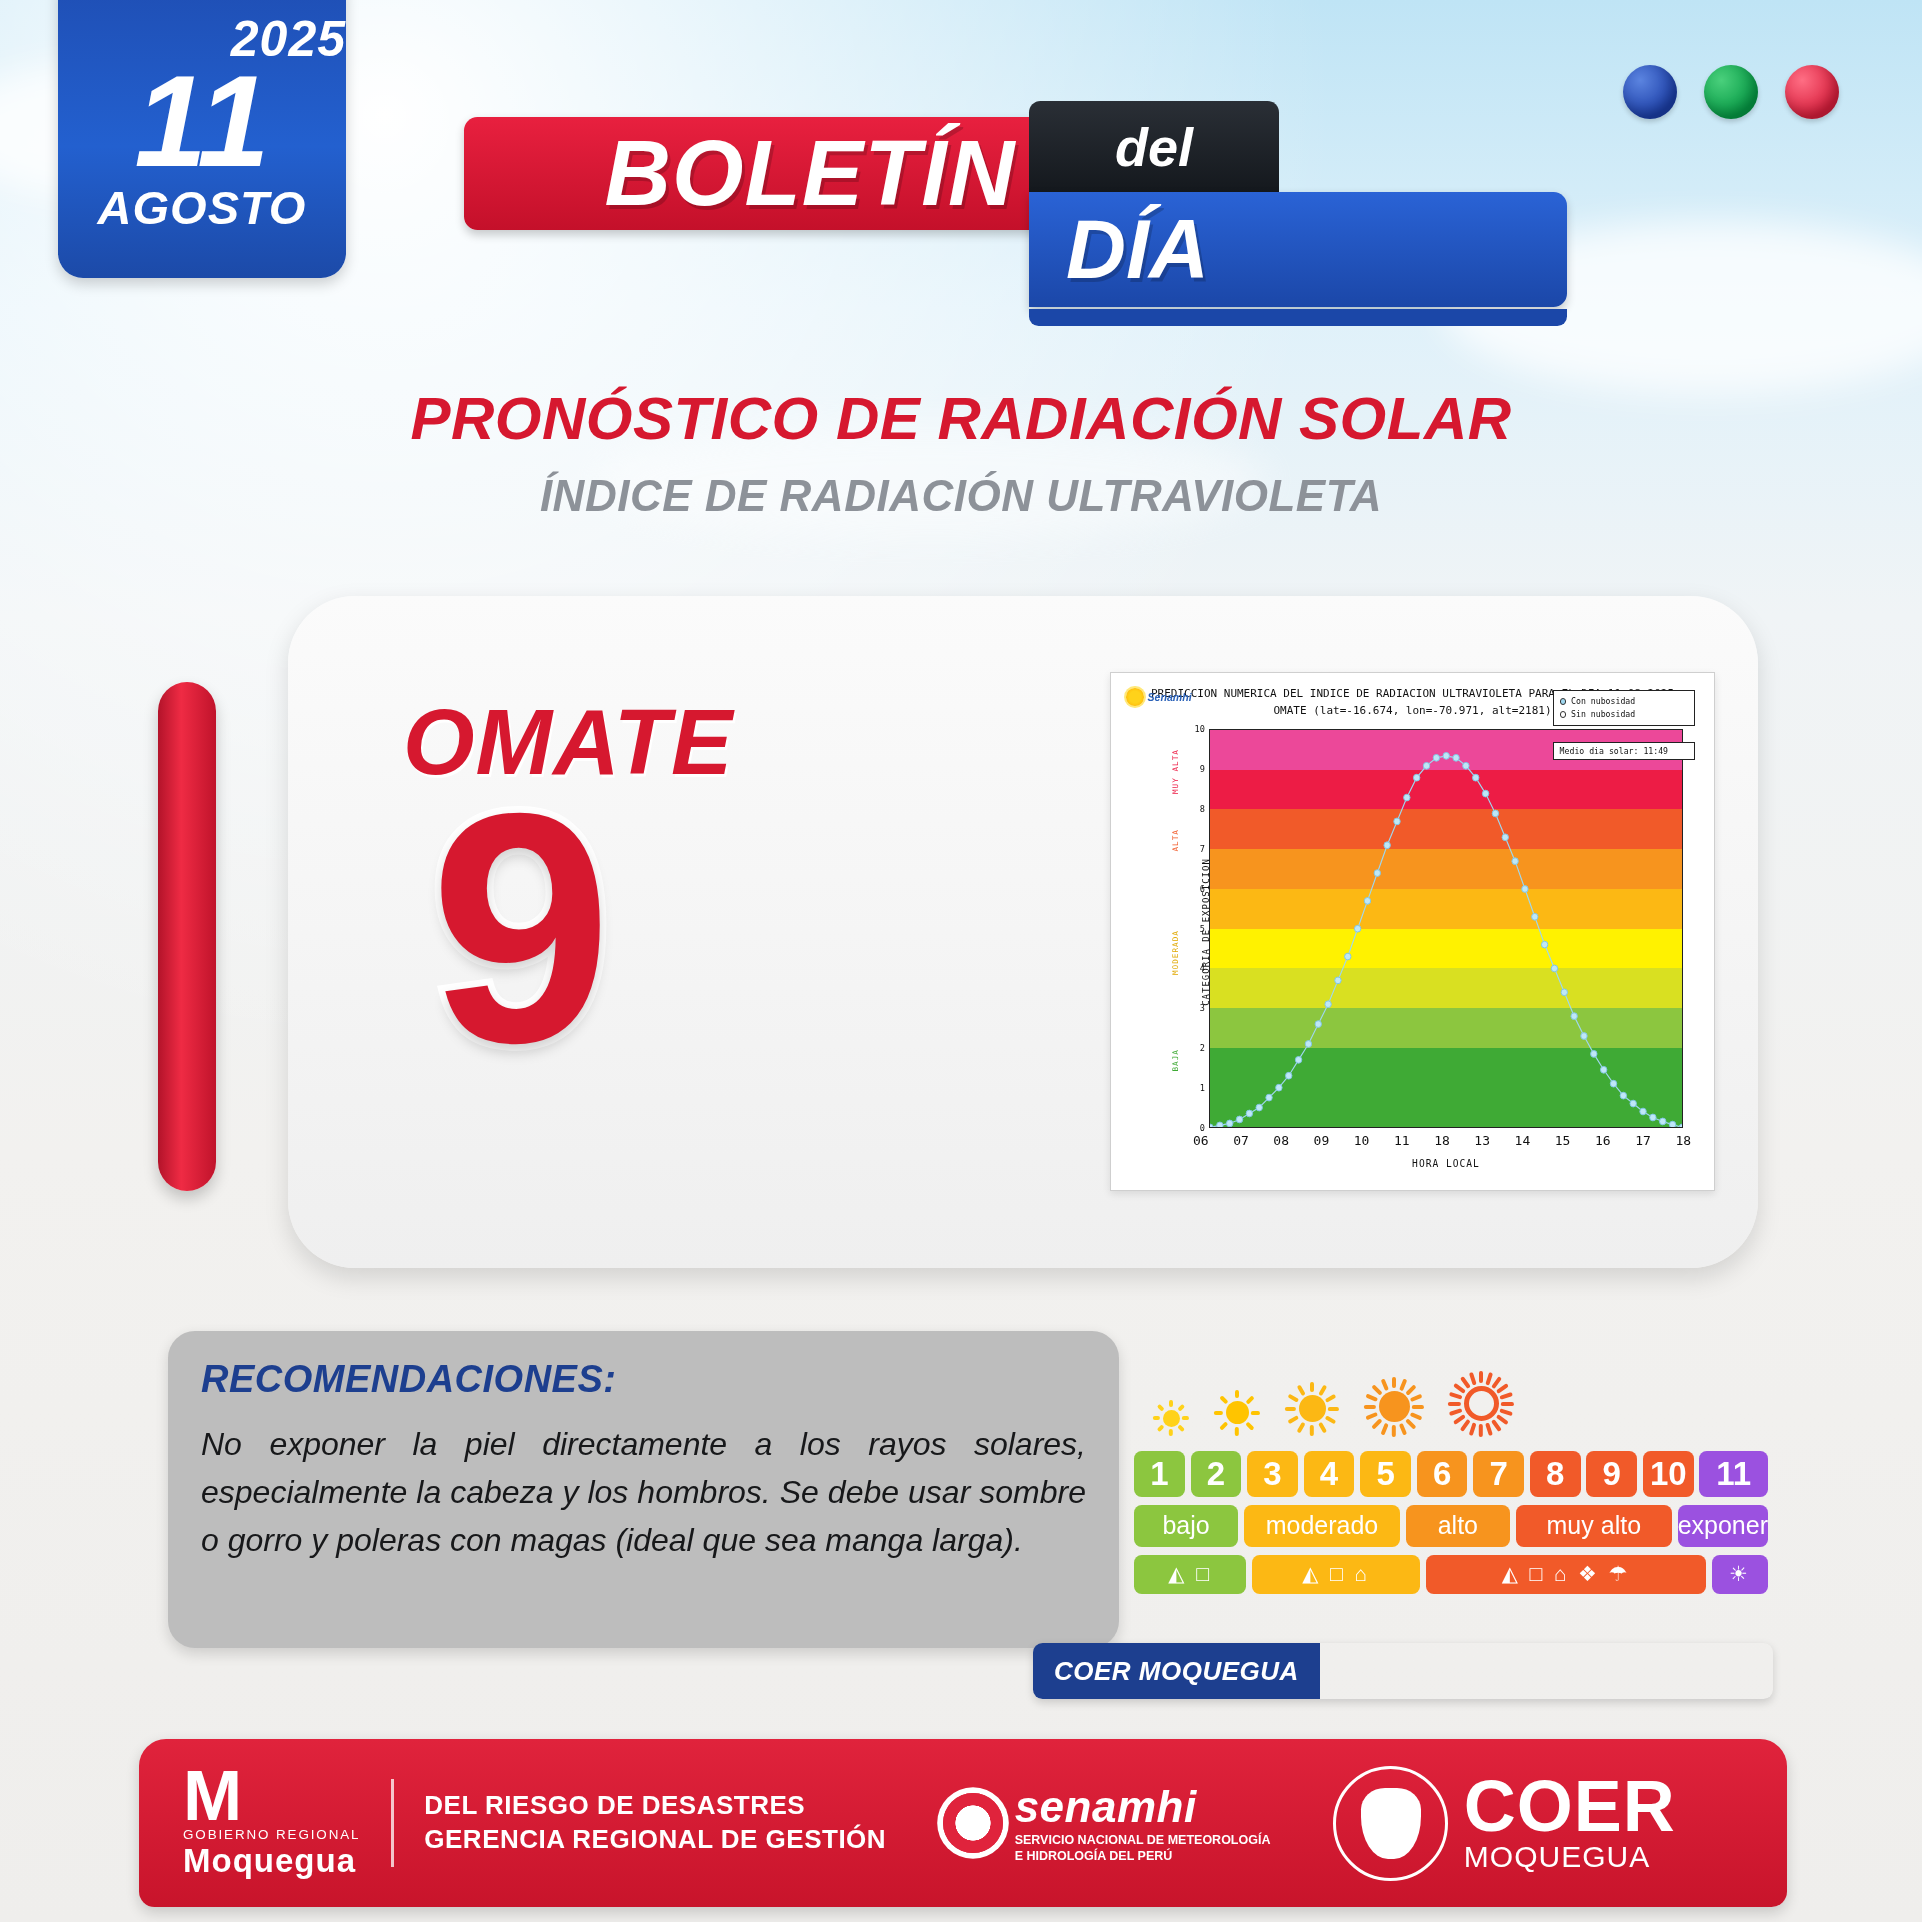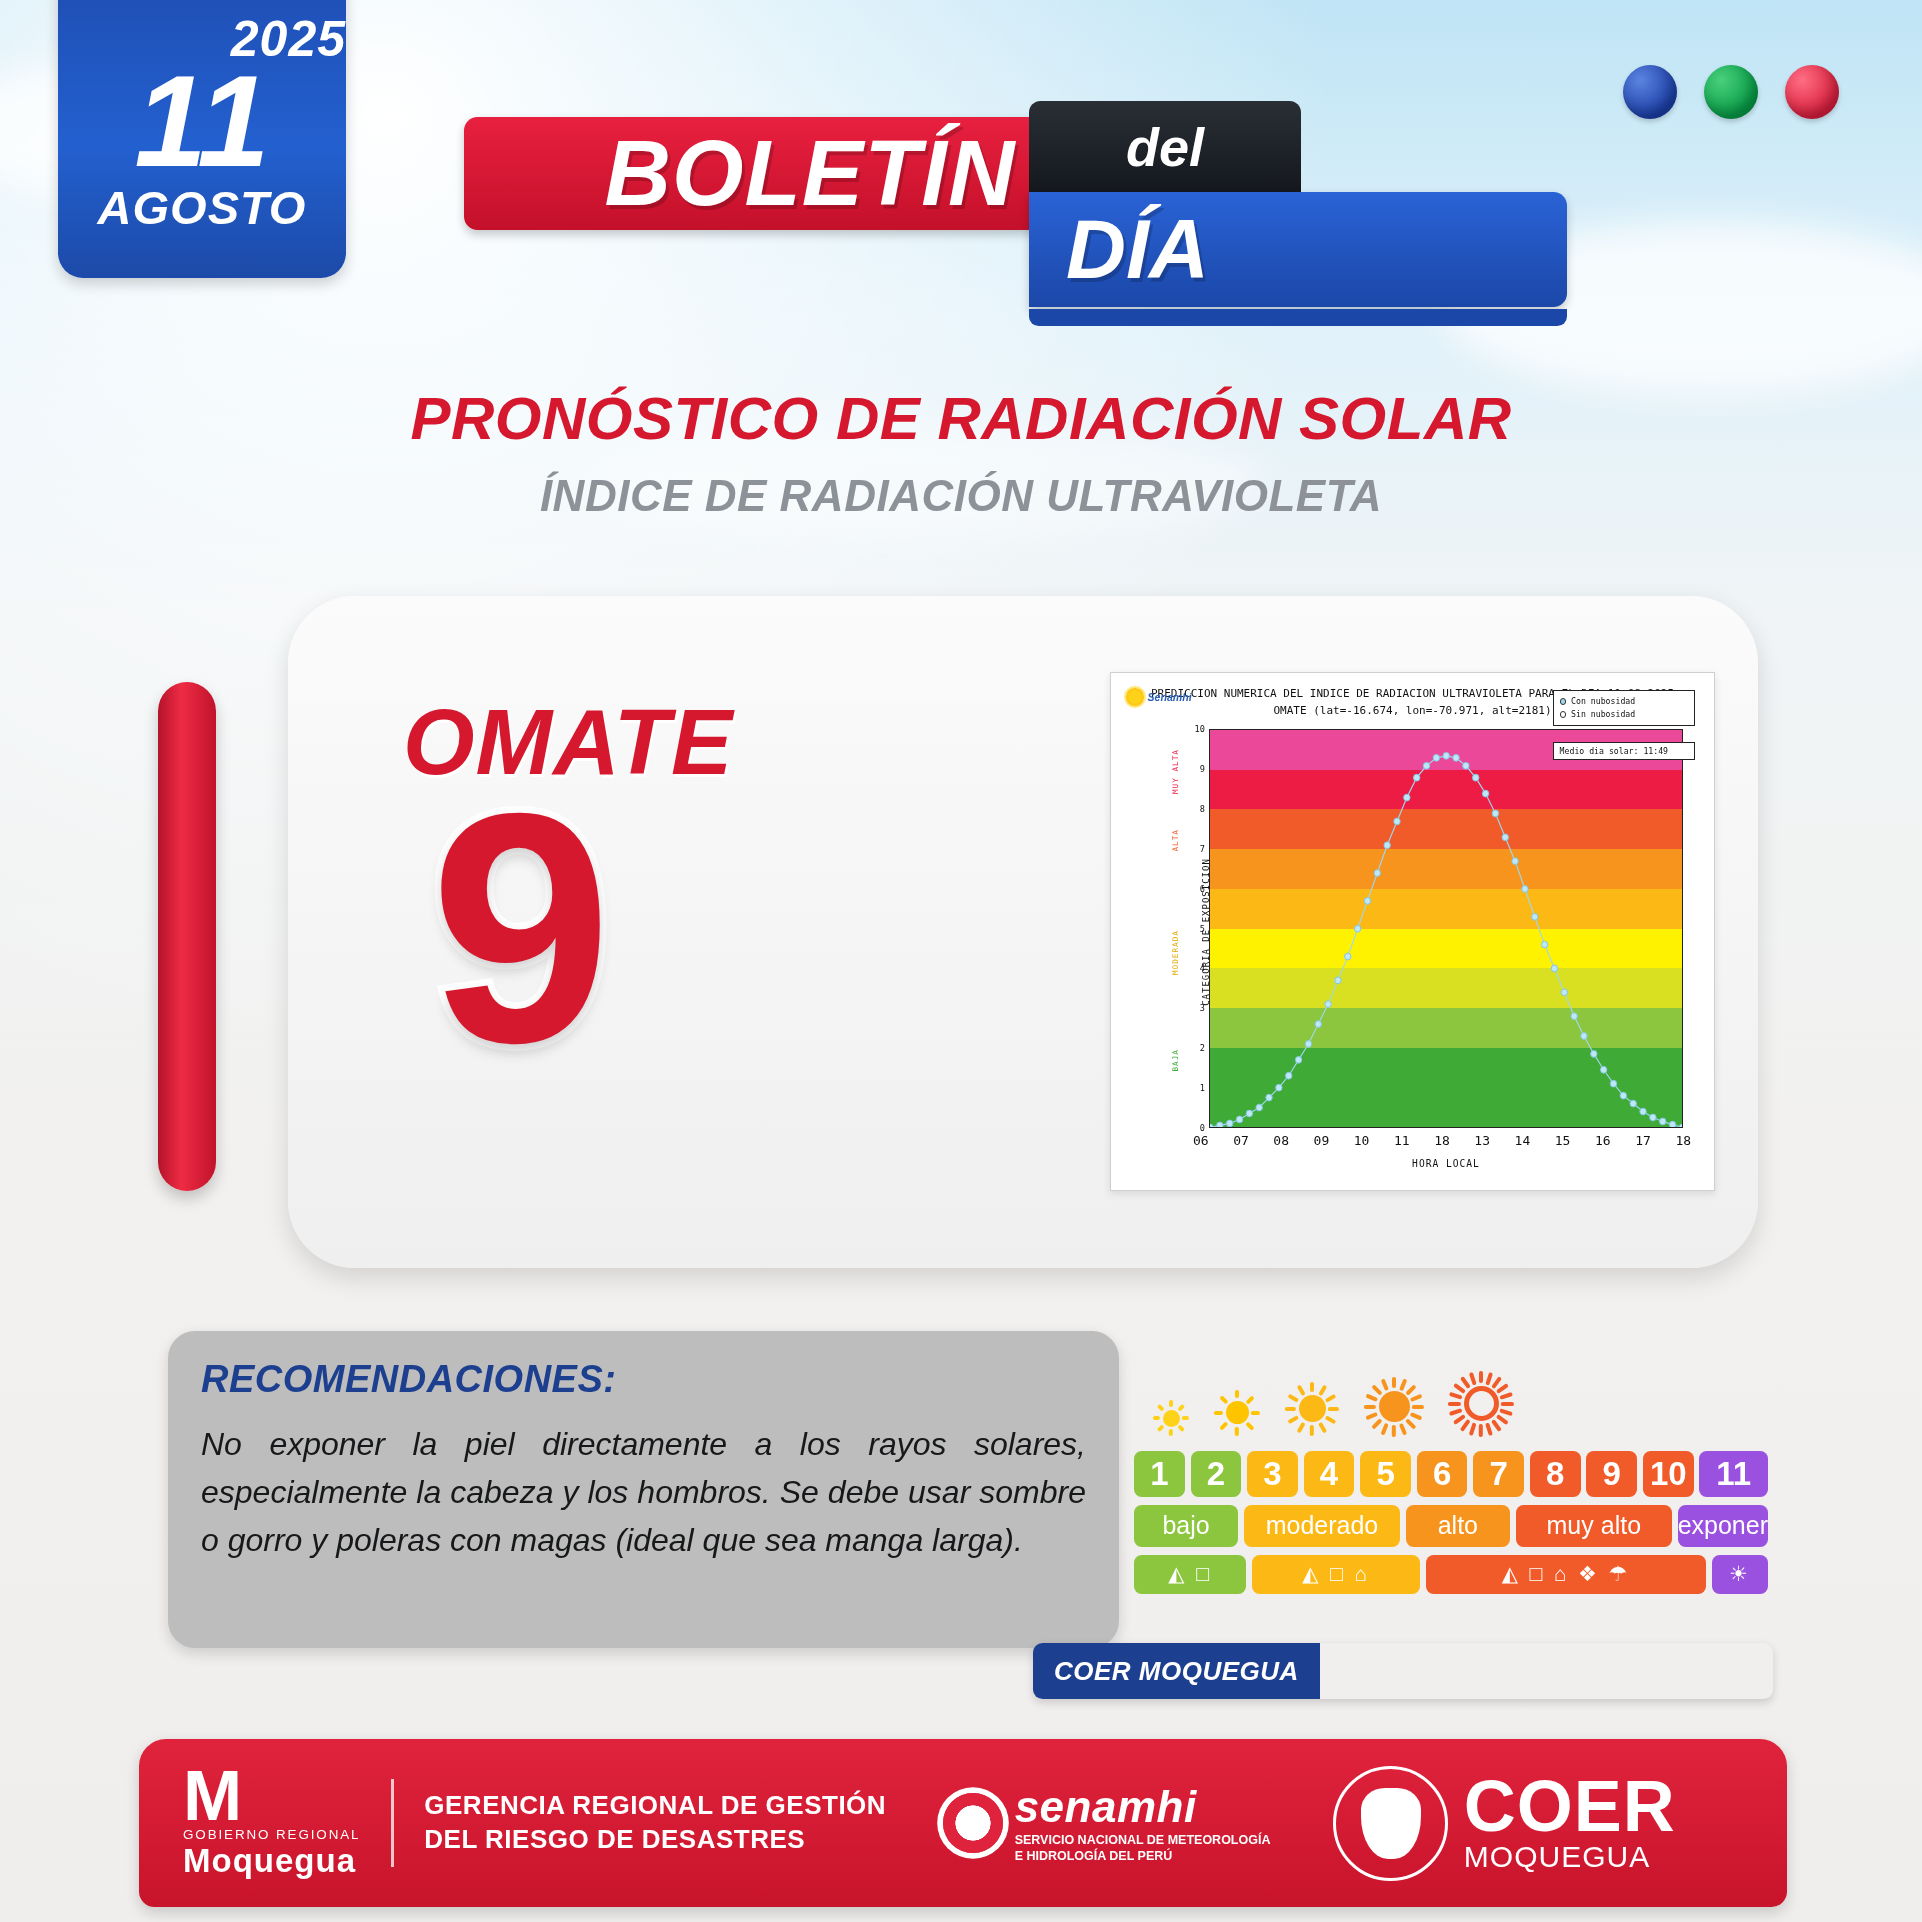--- a/index.html
+++ b/index.html
@@ -52,21 +52,21 @@
     content: ""; position: absolute; right: -33px; top: 33px;
     border-left: 38px solid #a80c22;
     border-top: 25px solid transparent;
     border-bottom: 25px solid transparent;
   }
   .boletin-text {
     font-size: 92px; font-weight: bold; font-style: italic; color: #fff;
     letter-spacing: 1px; text-shadow: 2.9px 3.8px 0 rgba(0,0,0,.18);
   }
   .del-plate {
-    position: absolute; left: 565px; top: 4.8px; width: 272px; height: 92px;
+    position: absolute; left: 565px; top: 4.8px; width: 250px; height: 92px;
     background: linear-gradient(180deg,#2a2f36 0%, #14181d 100%);
     border-radius: 11.5px 11.5px 0 0;
     display: flex; align-items: center; justify-content: center;
   }
   .del-text { color: #fff; font-size: 54px; font-weight: bold; font-style: italic; }
   .dia-plate {
     position: absolute; left: 565px; top: 96px; width: 538px; height: 115px;
     background: linear-gradient(180deg,#2a63d6 0%, #1b47a8 100%);
     border-radius: 0 13.4px 13.4px 0;
     display: flex; align-items: center; padding-left: 37px;
@@ -555,22 +555,22 @@
 <div class="footer">
   <div class="f-logo">
     <div>
       <div class="m-mark">M</div>
       <div class="gob-sub">GOBIERNO REGIONAL</div>
       <div class="moq">Moquegua</div>
     </div>
   </div>
   <div class="f-divider"></div>
   <div class="grgrd">
+    <div>DEL RIESGO DE DESASTRES</div>
     <div>GERENCIA REGIONAL DE GESTIÓN</div>
-    <div>DEL RIESGO DE DESASTRES</div>
   </div>
   <div class="senamhi-block">
     <div class="senamhi-sun2"></div>
     <div>
       <div class="senamhi-name">senamhi</div>
       <div class="senamhi-desc">SERVICIO NACIONAL DE METEOROLOGÍA</div>
       <div class="senamhi-desc">E HIDROLOGÍA DEL PERÚ</div>
     </div>
   </div>
   <div class="coer-block">

